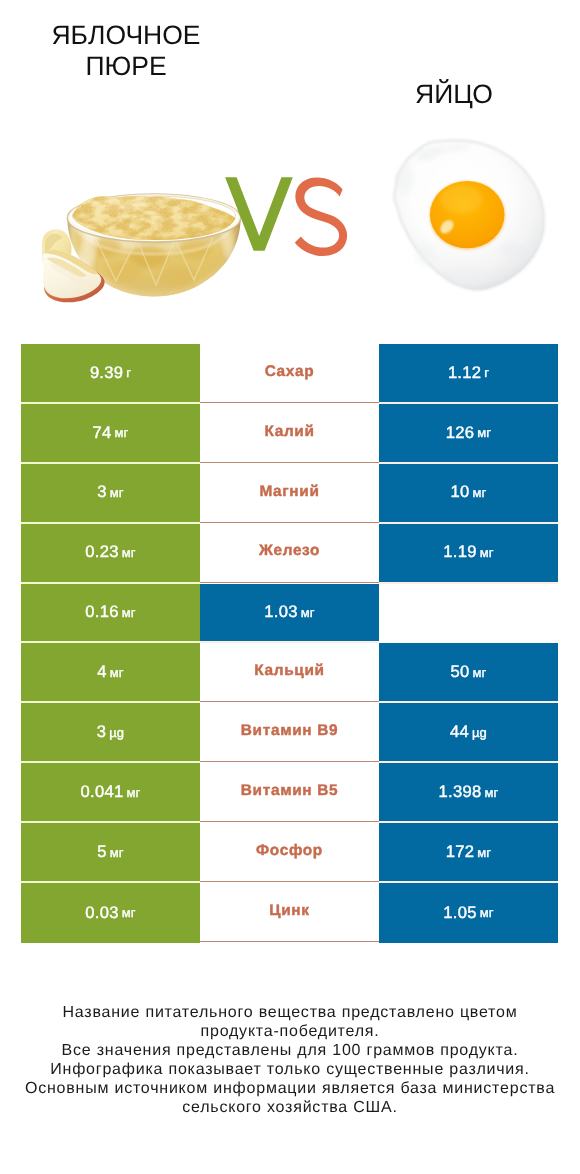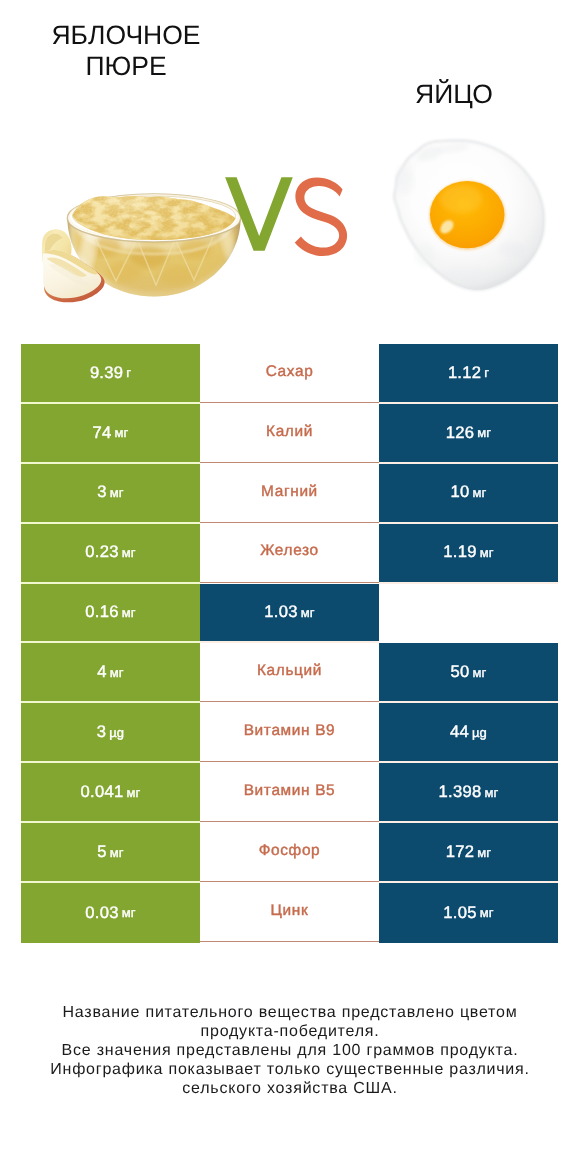--- a/index.html
+++ b/index.html
@@ -14,29 +14,29 @@
   #t-right{left:364px;top:50.7px;width:180px;margin-top:28px;}
 
   .art{position:absolute;left:0;top:0;width:580px;height:1174px;pointer-events:none;}
 
 
   .table{position:absolute;left:21px;top:344px;width:537px;}
   .row{display:flex;height:59.9px;}
   .cell{width:179px;display:flex;align-items:center;justify-content:center;
         box-sizing:border-box;white-space:nowrap;line-height:1;}
   .cL{background:#82A630;color:#ffffff;border-bottom:2px solid #F2F8CE;}
-  .cR{background:#0c4a6e;color:#ffffff;border-bottom:2px solid #FCEDE5;}
+  .cR{background:#0369a1;color:#ffffff;border-bottom:2px solid #FCEDE5;}
   .cM{background:#ffffff;color:#C66B4D;border-bottom:2px solid #fff;position:relative;}
   .cM::before{content:"";position:absolute;left:0;right:0;bottom:-1px;height:1px;background:#C08873;}
   .row:first-child .cM::after{content:"";position:absolute;left:0;right:0;top:0;height:0;}
   .row:last-child .cL,.row:last-child .cR{border-bottom:none;}
   
   .val{font-size:16.6px;font-weight:400;letter-spacing:0.25px;-webkit-text-stroke:0.42px #ffffff;}
   .unit{font-size:13px;font-weight:400;margin-left:3px;letter-spacing:0.15px;-webkit-text-stroke:0.4px #ffffff;}
-  .lab{font-size:15.4px;font-weight:400;letter-spacing:0.65px;position:relative;top:-1.5px;-webkit-text-stroke:0.42px #C66B4D;}
+  .lab{font-size:15.4px;font-weight:700;letter-spacing:0.65px;position:relative;top:-1.5px;-webkit-text-stroke:0.42px #C66B4D;}
 
   .foot{position:absolute;left:0;top:1003px;width:580px;text-align:center;
         color:#1b1b1d;font-size:16px;letter-spacing:0.78px;line-height:19px;font-weight:400;}
 </style>
 </head>
 <body>
 
 <div class="page">
 
   <div class="title" id="t-left">
@@ -354,15 +354,16 @@
           <span class="val">1.05</span>
           <span class="unit">мг</span>
         </div>
       </div>
     </div>
   <div class="foot" id="foot">
       <div>Название питательного вещества представлено цветом</div>
       <div>продукта-победителя.</div>
       <div>Все значения представлены для 100 граммов продукта.</div>
       <div>Инфографика показывает только существенные различия.</div>
+      <div>Основным источником информации является база министерства</div>
       <div>сельского хозяйства США.</div>
     </div>
 </div>
 
 </body></html>

